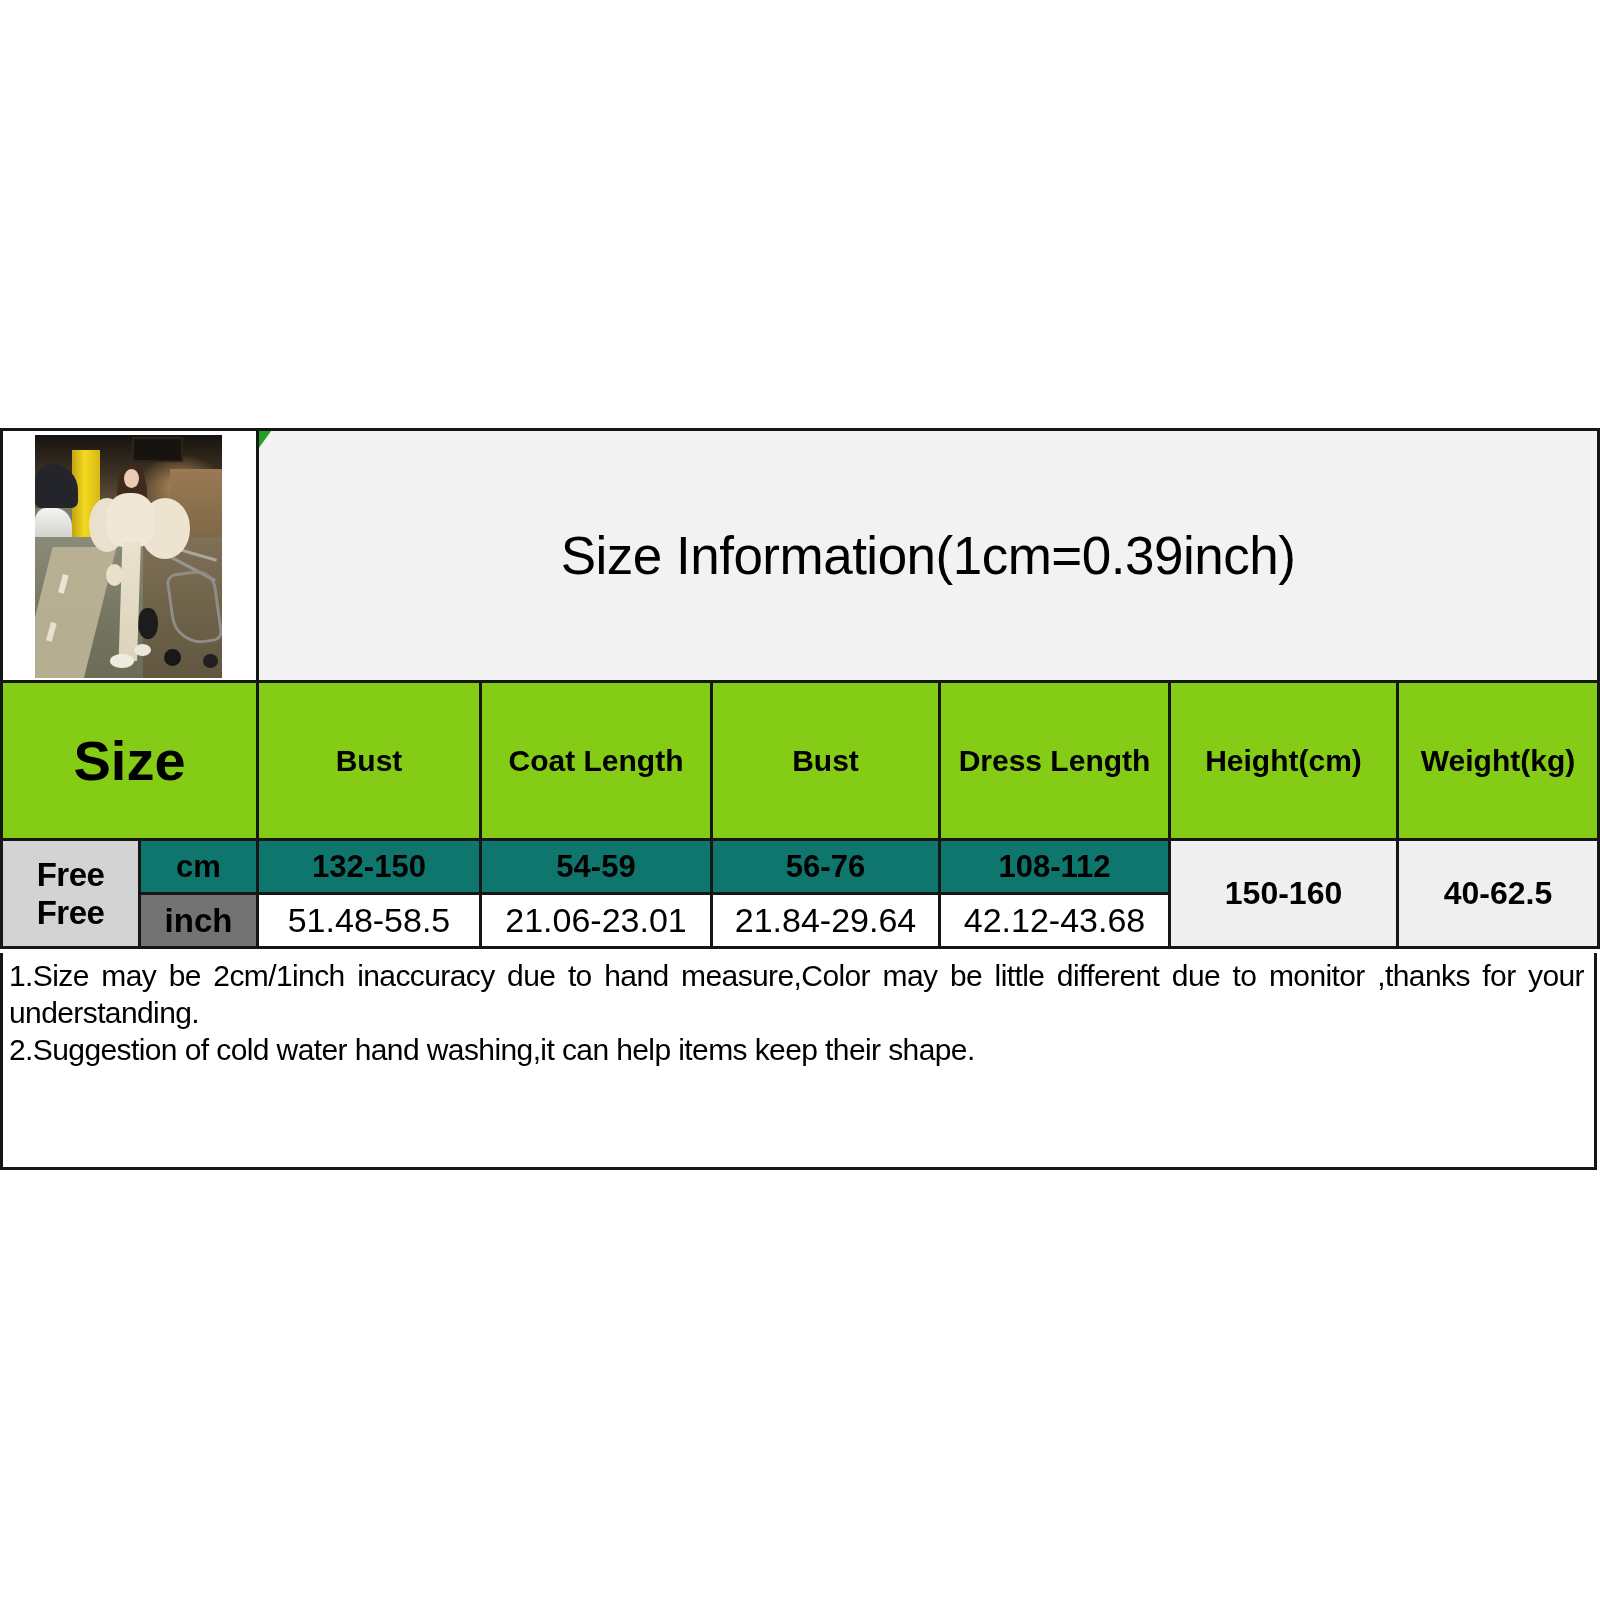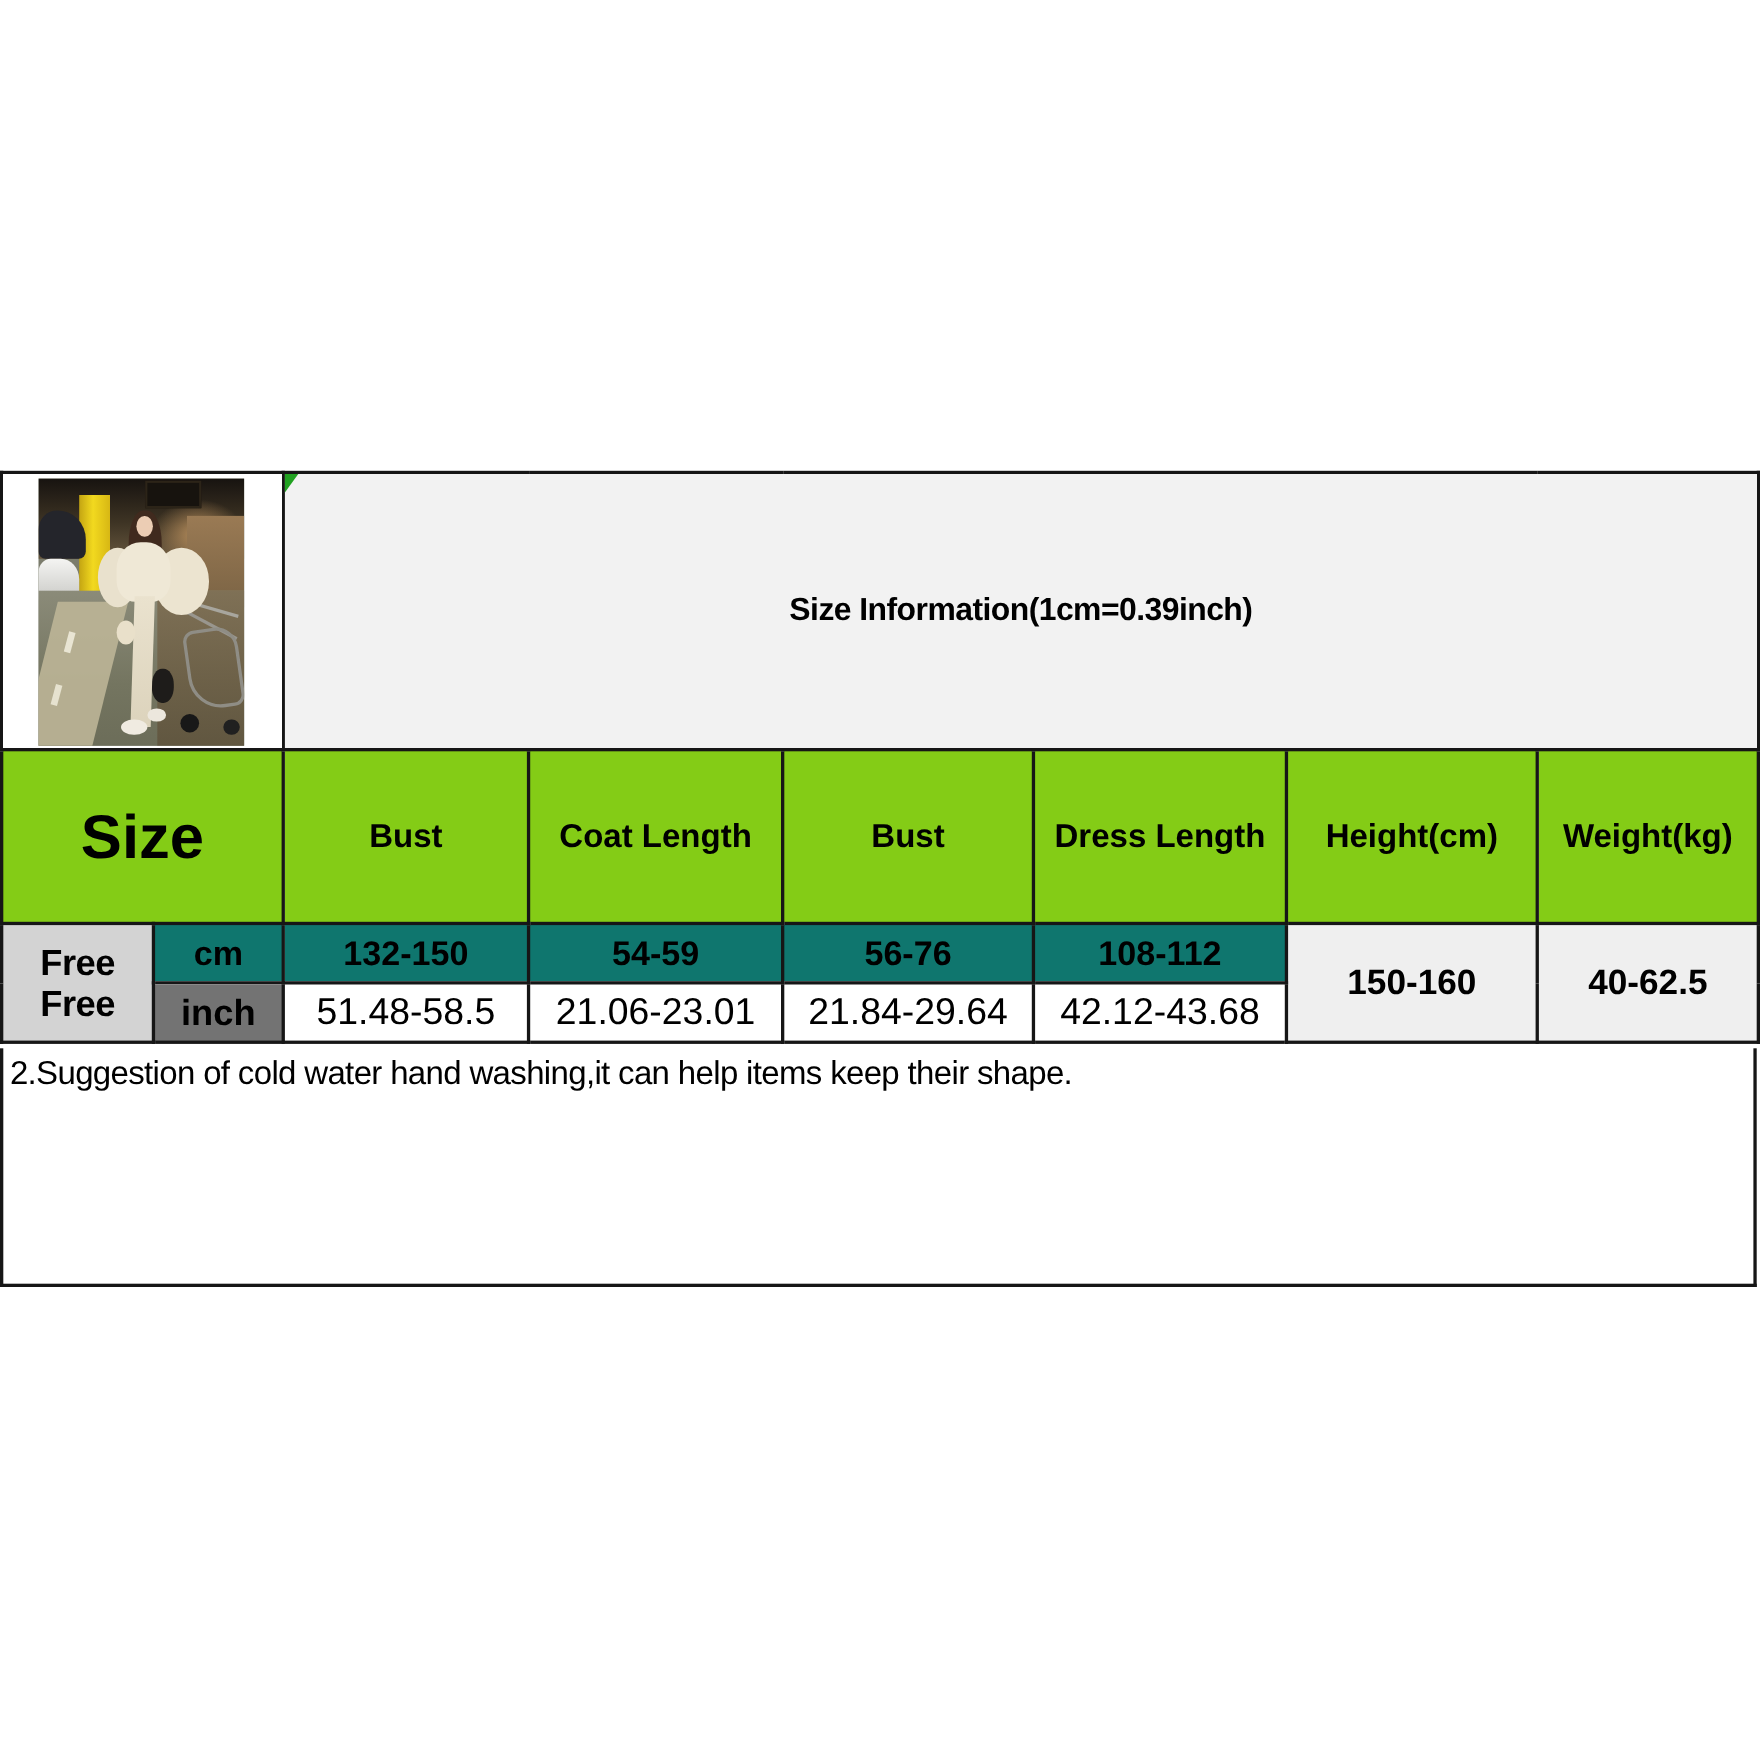--- a/index.html
+++ b/index.html
@@ -11,21 +11,21 @@
   table.size-table { position:absolute; left:0; top:428px; width:1597px; border-collapse:collapse; table-layout:fixed; }
   table.size-table td { border:3px solid #161616; text-align:center; vertical-align:middle; overflow:hidden; }
 
   .photo-row td { height:252px; }
   .head-row td  { height:158px; background:#84cc16; font-weight:bold; font-size:30px; }
   .cm-row td    { height:54px;  background:#0f766e; font-weight:bold; font-size:31px; }
   .inch-row td  { height:54px;  background:#ffffff; font-size:34px; }
 
   td.photo-cell { background:#ffffff; position:relative; }
   td.title-cell { background:#f2f2f2; position:relative; }
-  .title-text { font-size:29px; font-weight:bold; letter-spacing:-0.5px; }
+  .title-text { font-size:53px; font-weight:normal; letter-spacing:-0.5px; }
   .green-flag { position:absolute; left:-1px; top:-4px; width:0; height:0;
                 border-top:22px solid #21a121; border-right:16px solid transparent; }
 
   td.size-head { font-size:56px; font-weight:bold; }
   td.free-size { background:#d3d3d3; font-weight:bold; font-size:33px; letter-spacing:-0.5px; }
   td.unit-cell { font-weight:bold; font-size:31px; }
   .inch-row td.unit-cell { background:#737373; font-size:33px; }
   td.merged-cell { background:#efefef; font-weight:bold; font-size:32px; }
 
   
@@ -159,16 +159,17 @@
       <td class="unit-cell">inch</td>
       <td>51.48-58.5</td>
       <td>21.06-23.01</td>
       <td>21.84-29.64</td>
       <td>42.12-43.68</td>
     </tr>
   </tbody>
     </table>
 
   <div class="attention">
+    <div class="note-justify">1.Size may be 2cm/1inch inaccuracy due to hand measure,Color may be little different due to monitor ,thanks for your understanding.</div>
     <div>2.Suggestion of cold water hand washing,it can help items keep their shape.</div>
   </div>
 
 </div>
 
 </body></html>

